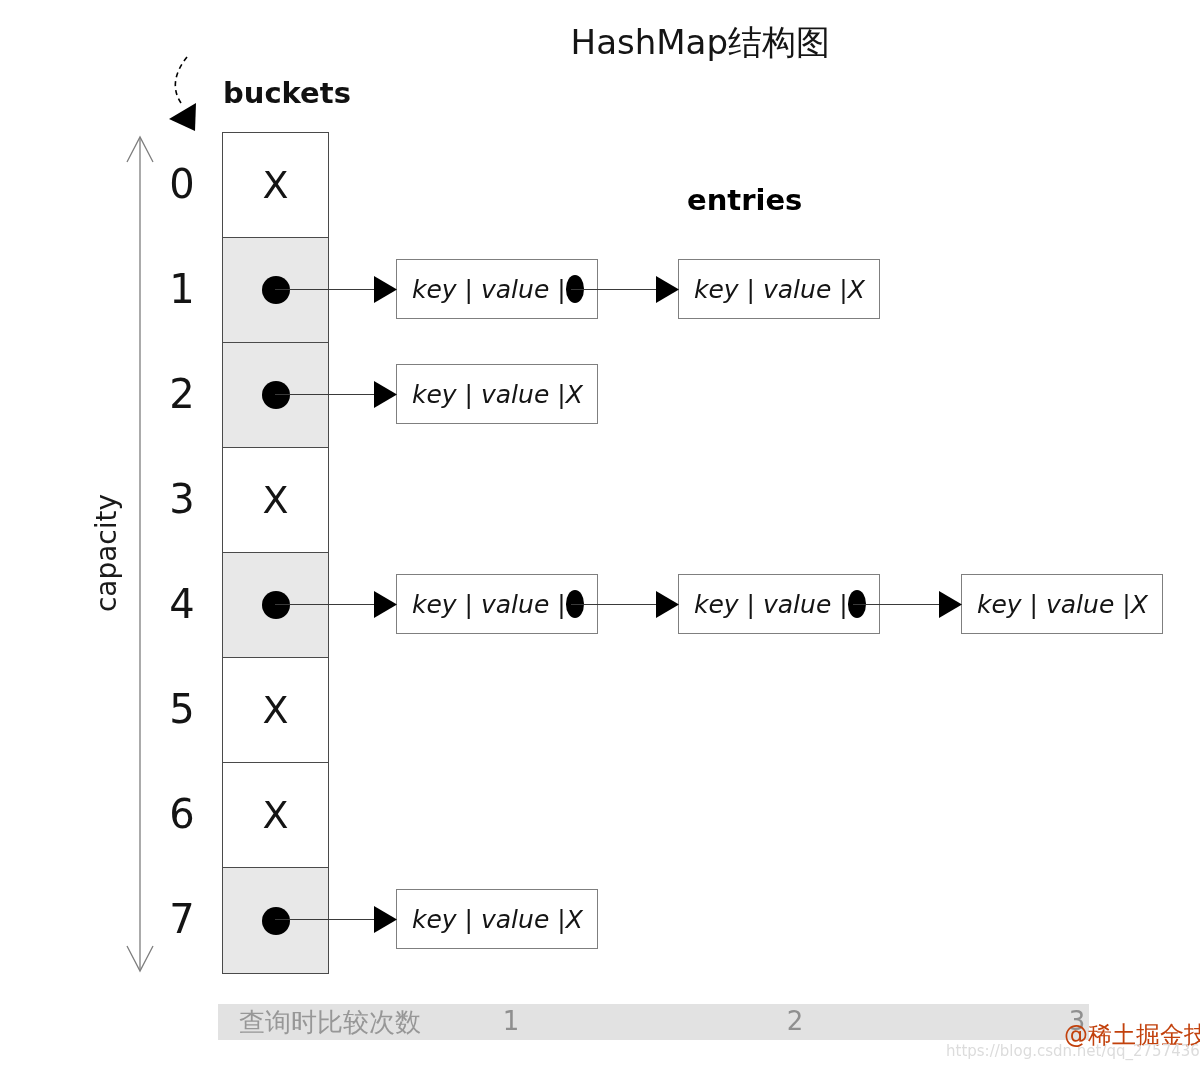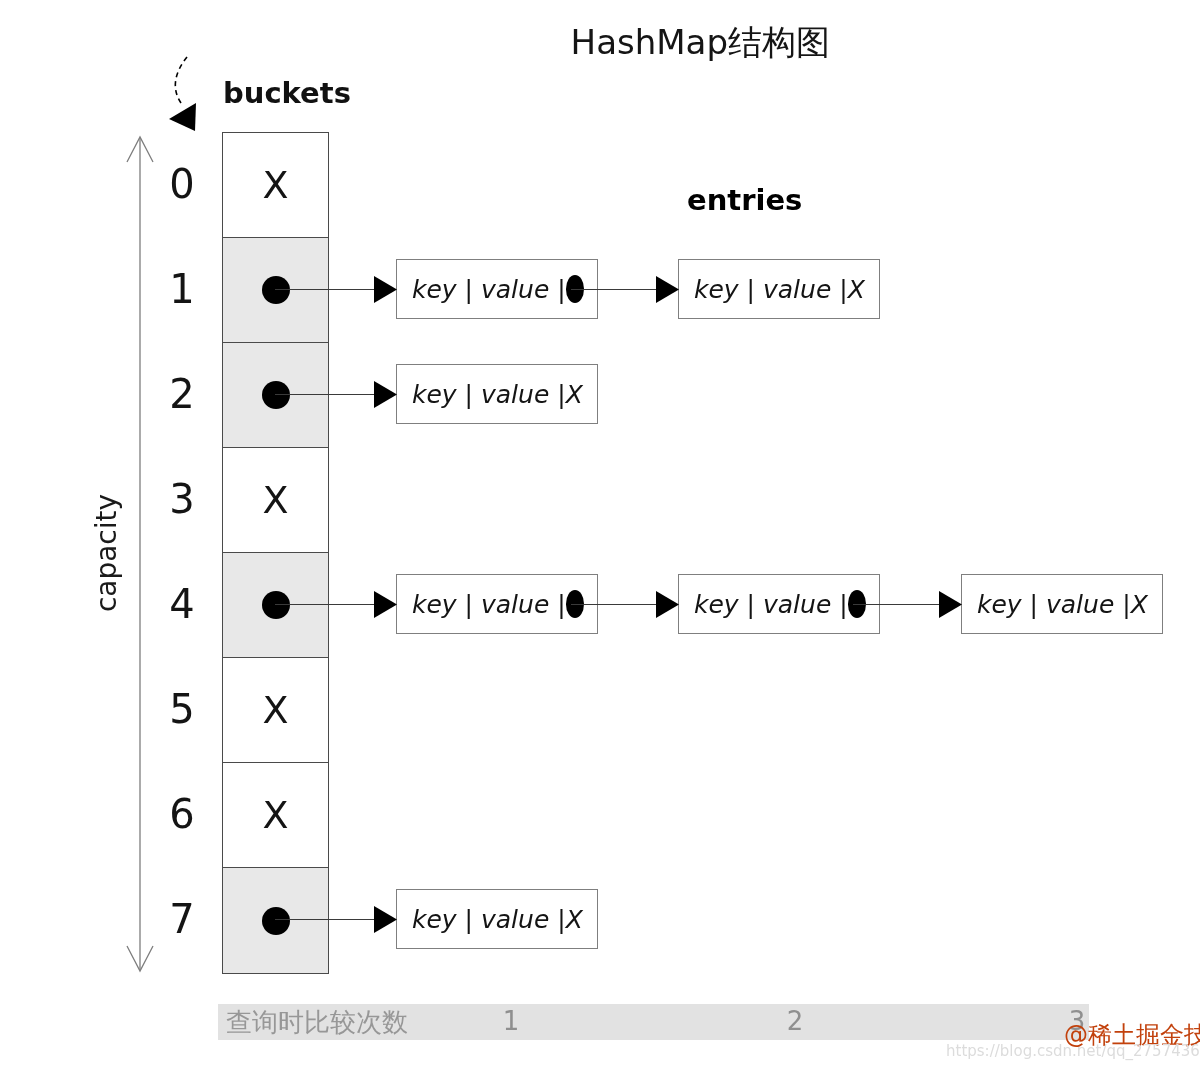--- a/index.html
+++ b/index.html
@@ -32,21 +32,21 @@
   
   .ebox{
     position:absolute;width:202px;height:60px;box-sizing:border-box;
     border:1px solid #7f7f7f;background:#fff;
     display:flex;align-items:center;justify-content:space-between;
     padding:0 13px 0 15px;font-style:italic;font-size:25px;color:#141414;white-space:nowrap;
   }
   .ebox .etail{font-style:italic;padding-right:9px;}
   
   .footer-bar{left:218px;top:1004px;width:871px;height:36px;background:#e2e2e2;}
-  .footer-label{position:absolute;left:8px;top:0;height:32px;line-height:36px;font-size:26px;color:#979797;white-space:nowrap;}
+  .footer-label{position:absolute;left:21px;top:0;height:32px;line-height:36px;font-size:26px;color:#979797;white-space:nowrap;}
   .count{position:absolute;top:1006px;width:40px;text-align:center;font-size:26px;color:#8f8f8f;}
   
   .wm1{left:1064px;top:1019px;font-size:24px;color:#c2410c;white-space:nowrap;}
   .wm2{left:946px;top:1042px;font-size:15px;color:#dcdcdc;white-space:nowrap;}
   svg.overlay{position:absolute;left:0;top:0;pointer-events:none;}
 </style>
 </head>
 <body>
 
 <div id="page">

